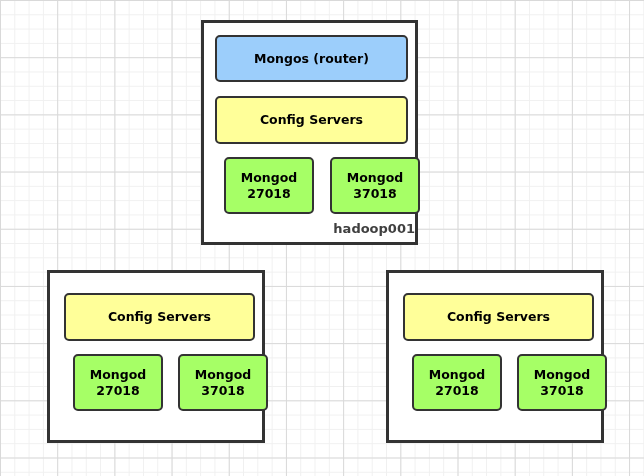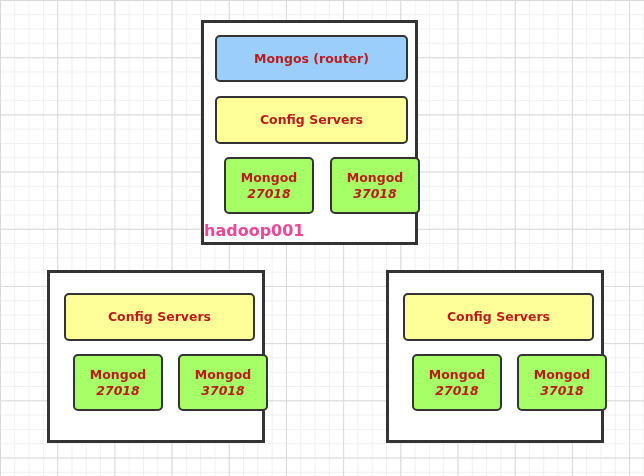--- a/index.html
+++ b/index.html
@@ -43,45 +43,44 @@
   
   .node {
     position: absolute;
     box-sizing: border-box;
     border: 2px solid #333333;
     border-radius: 5px;
     display: flex;
     align-items: center;
     justify-content: center;
     text-align: center;
-    color: #b91c1c;
+    color: #000000;
     font-weight: bold;
     font-size: 12.5px;
     line-height: 1.22;
   }
   .node.router  { background-color: #9ccefb; }
   .node.config  { background-color: #ffff99; }
   .node.mongod  { background-color: #a6ff66; margin-left: 9px; }
 
   .node .label-stack {
     display: block;
   }
   .node .line2 {
     display: block;
-    font-style: italic;
   }
 
   
   .host-caption {
     position: absolute;
     width: 100%;
-    text-align: left;
+    text-align: right;
     font-weight: bold;
-    font-size: 16px;
-    color: #ec4899;
+    font-size: 13px;
+    color: #404040;
   }
 </style>
 </head>
 <body>
 
 <div id="canvas">
 
   <div class="host" style="left:201px; top:20px; width:217px; height:225px;">
 
     <div class="node router" style="left:11px; top:12px; width:193px; height:47px;">

